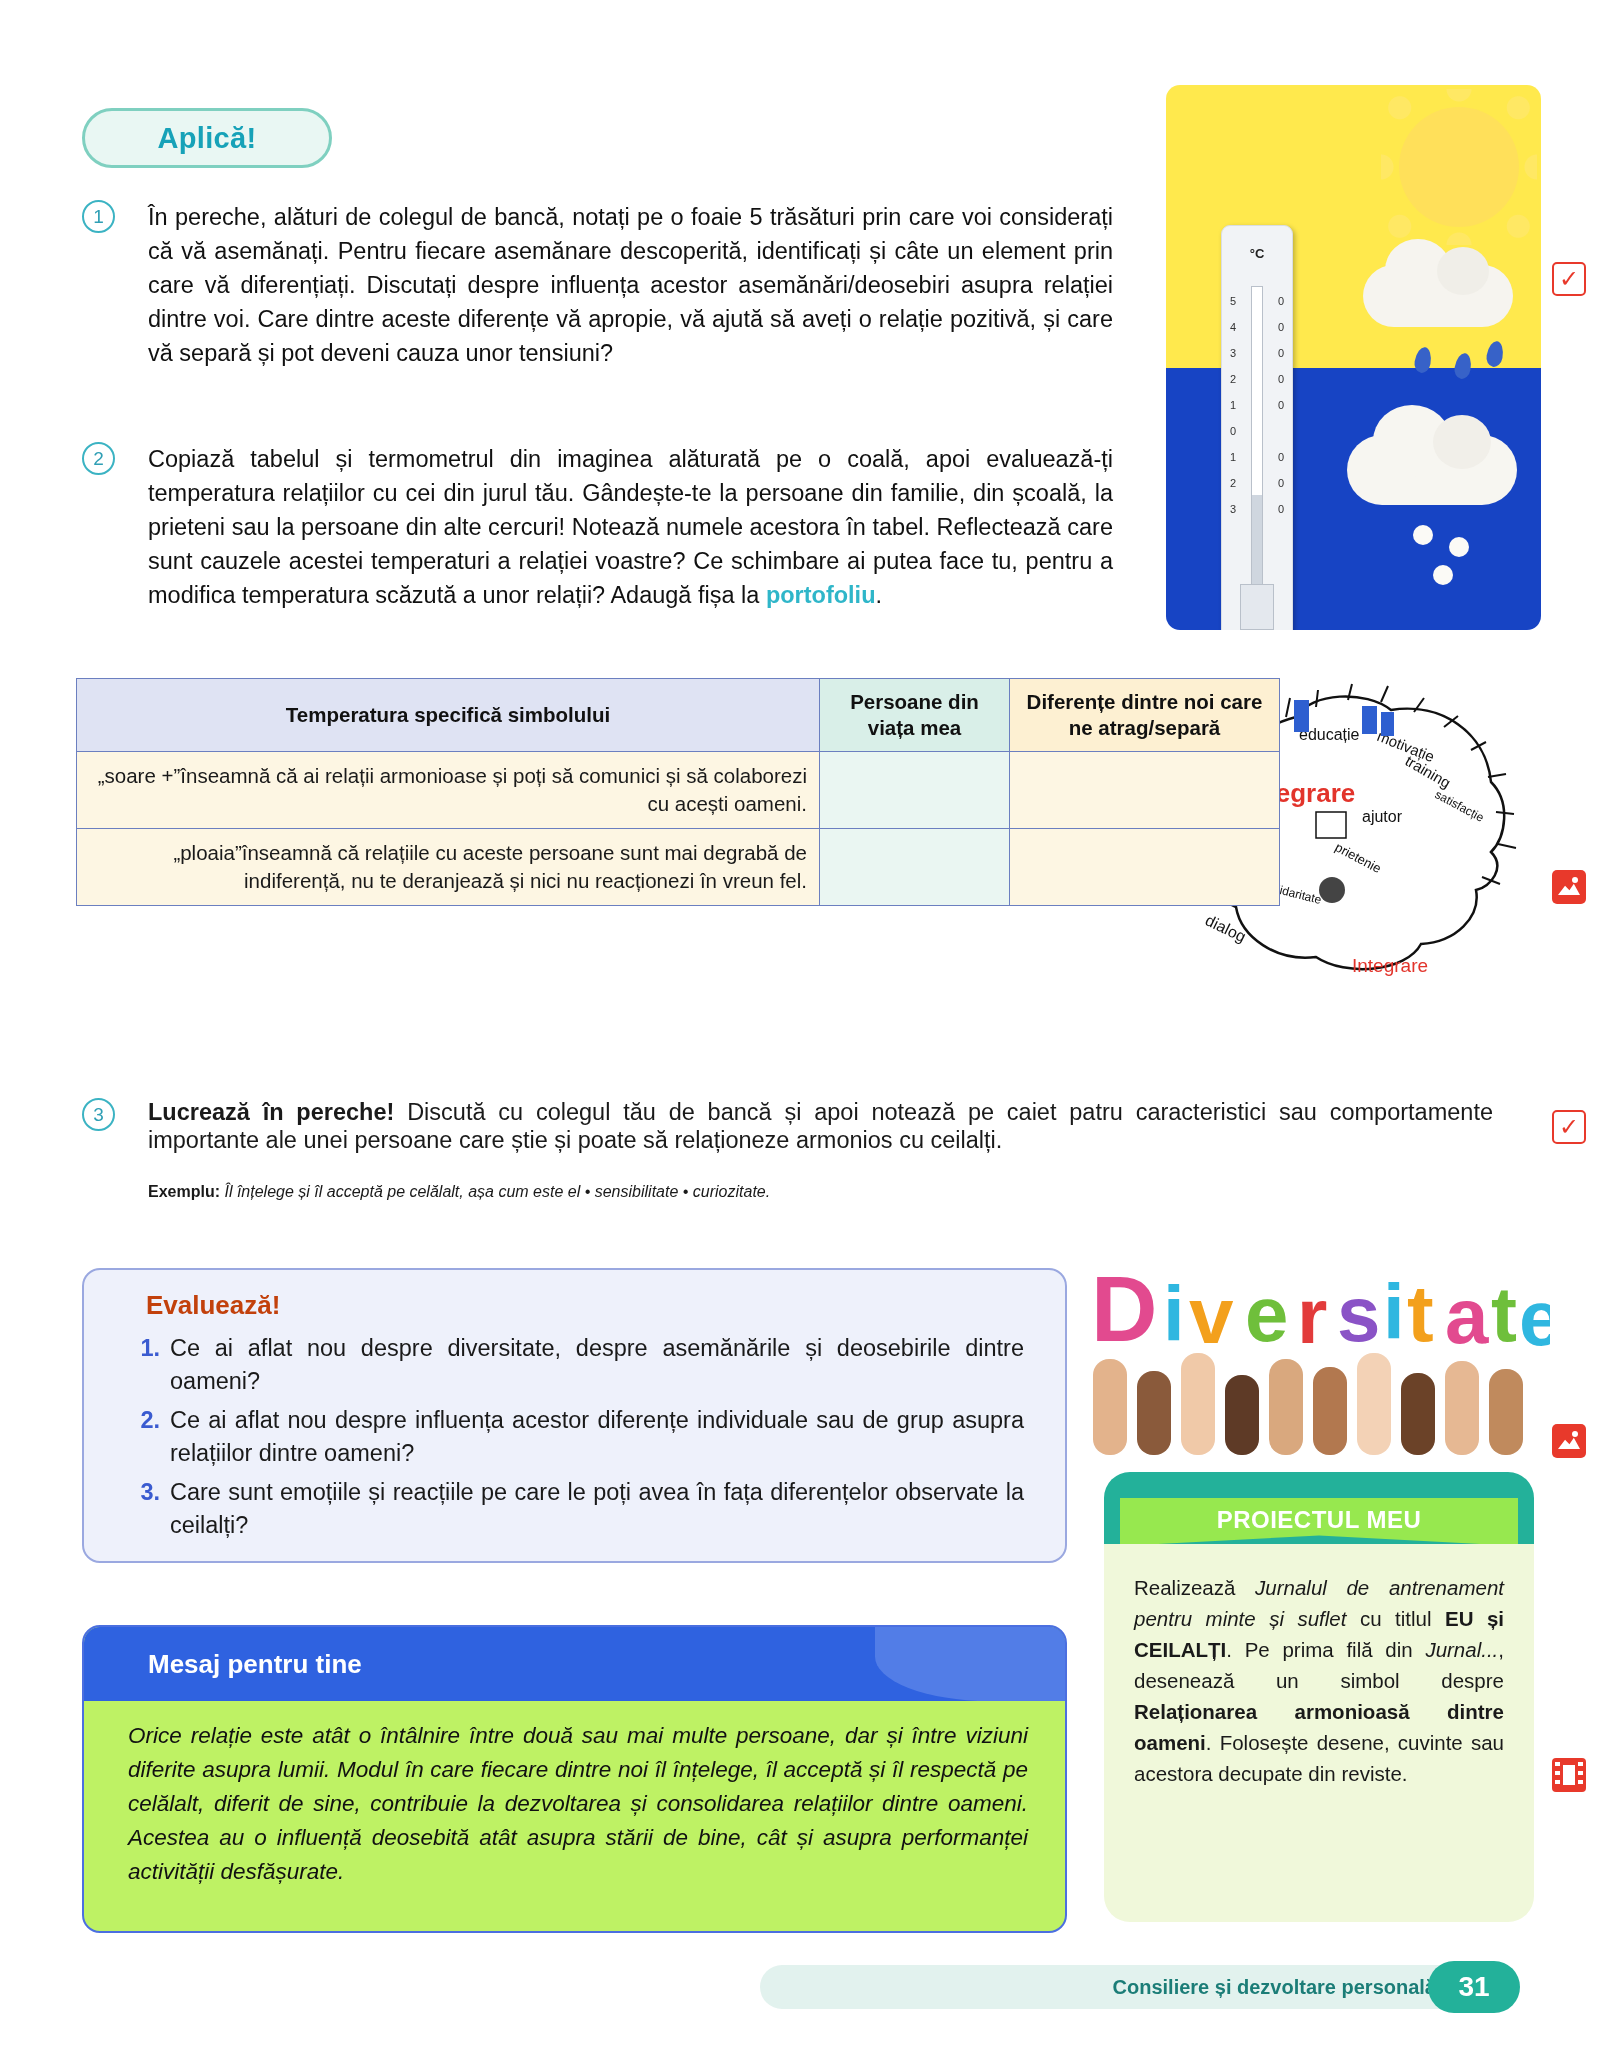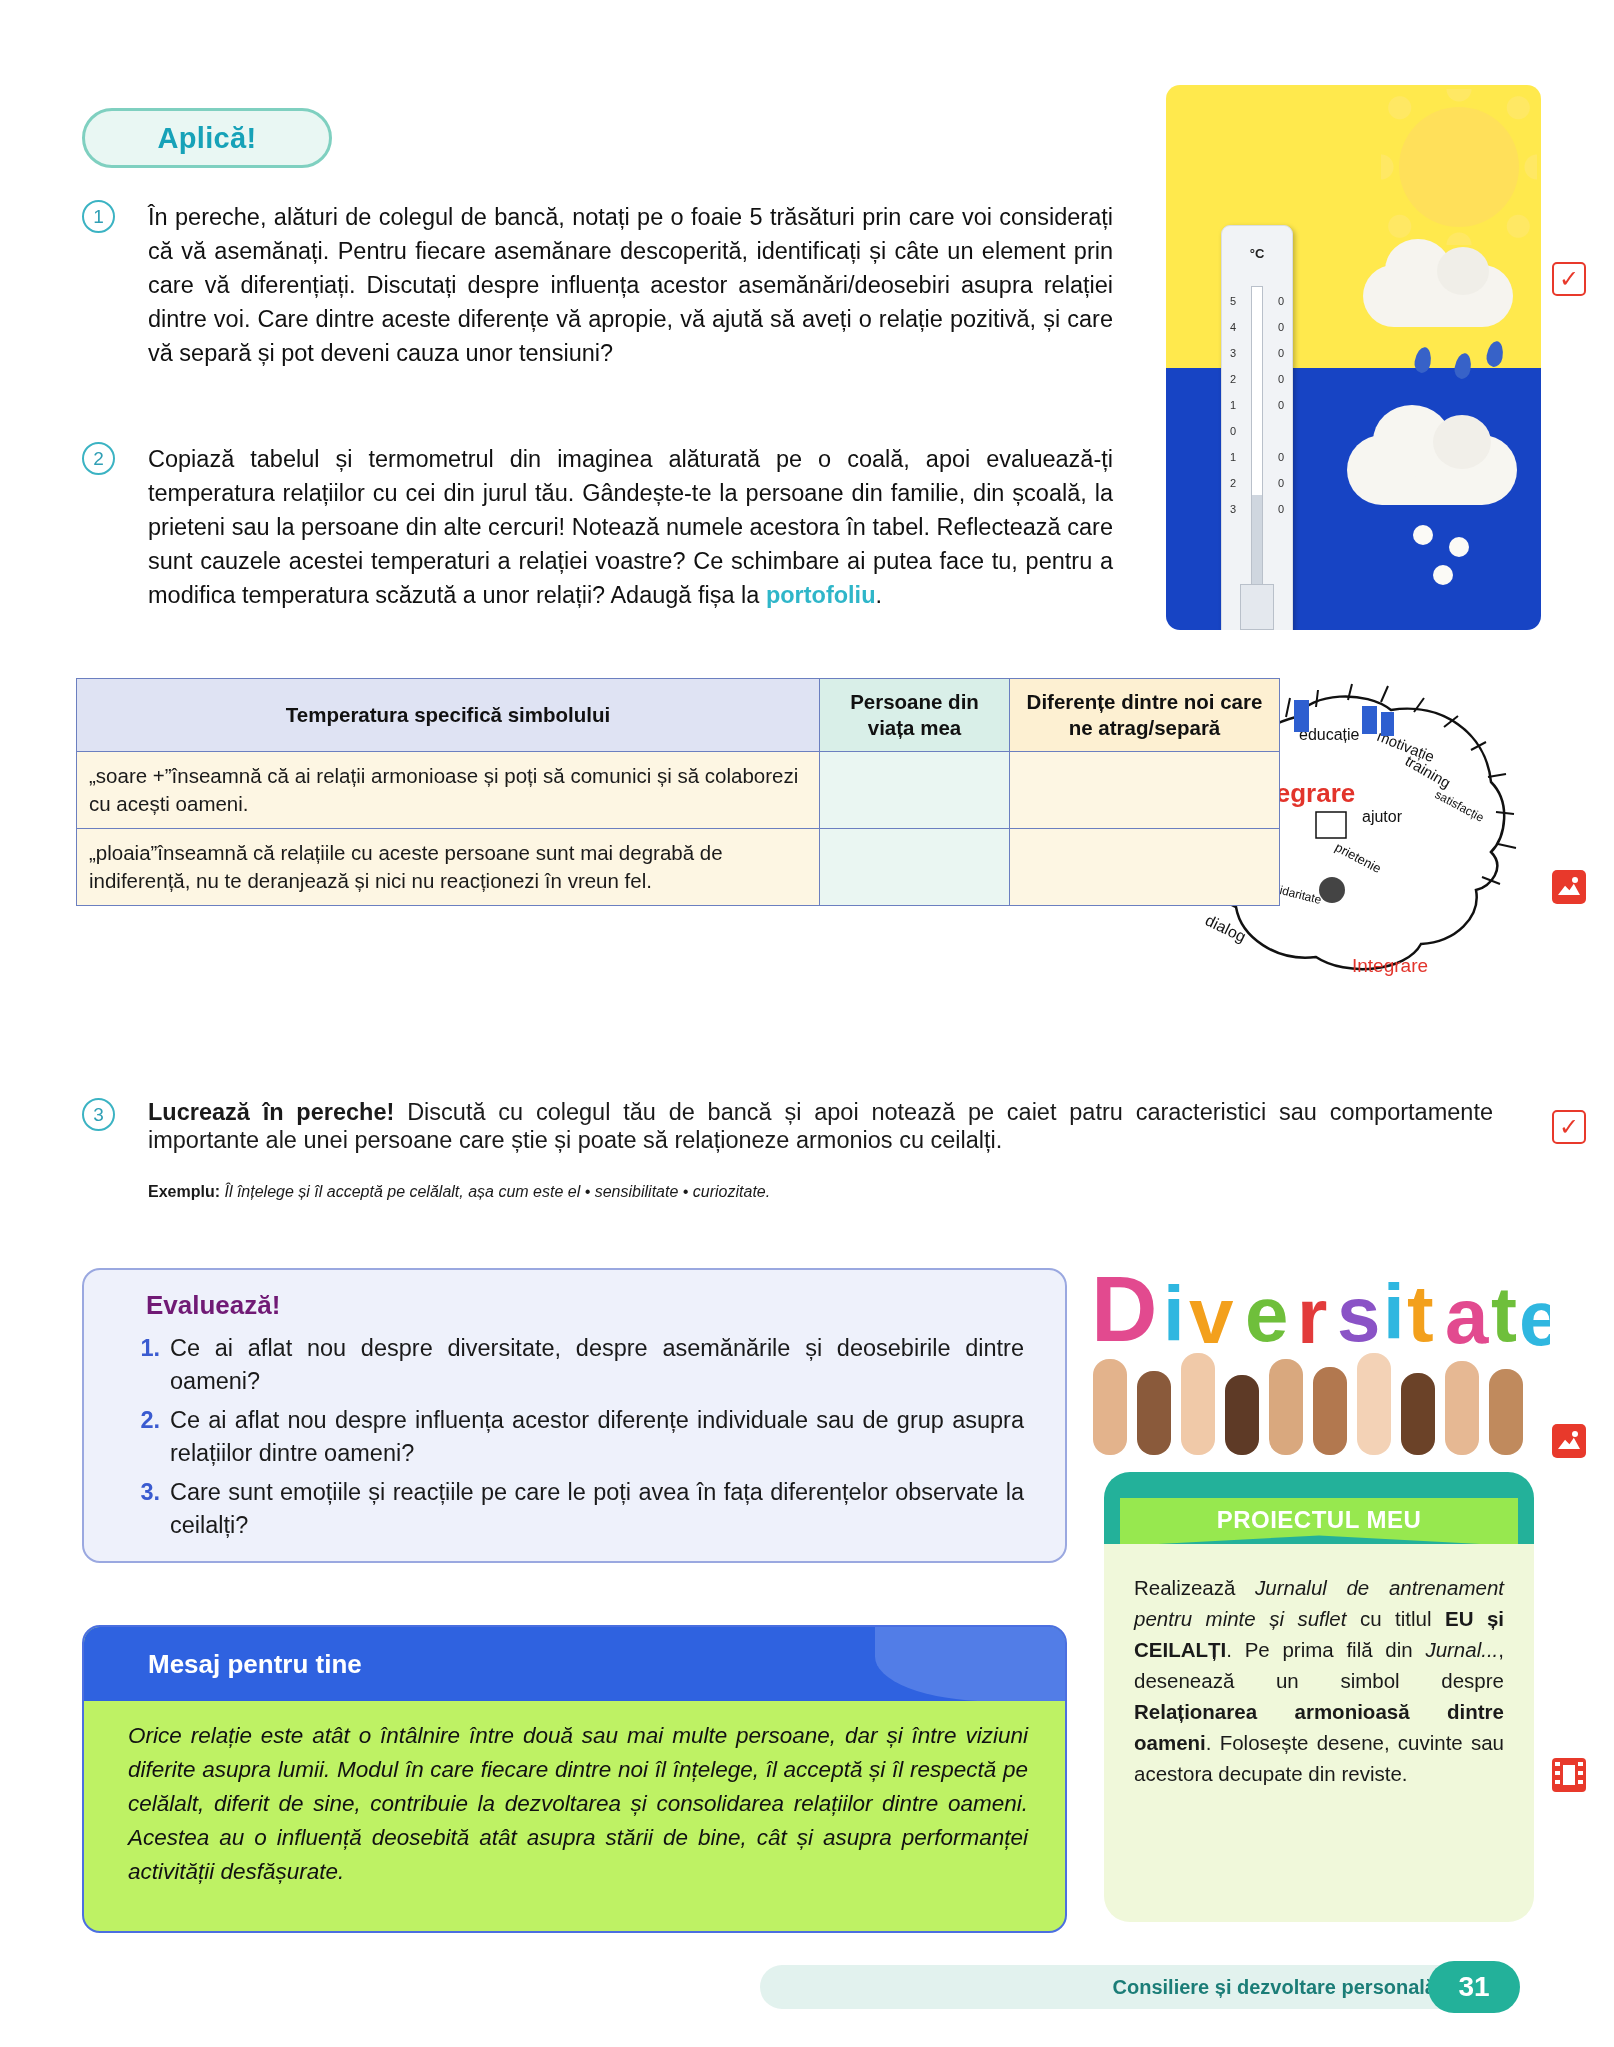--- a/index.html
+++ b/index.html
@@ -133,39 +133,39 @@
   }
   table.tbl th {
     background:#dfe3f3; border:1px solid #6b7fc0; color:#111; font-weight:bold;
     padding:10px 8px; text-align:center; line-height:26px;
   }
   table.tbl th.c2 { background:#d9efe8; }
   table.tbl th.c3 { background:#fdf0d2; }
   table.tbl td {
     border:1px solid #6b7fc0; padding:10px 12px; vertical-align:top; line-height:28px;
   }
-  table.tbl td.desc { background:#fdf6e3; }
+  table.tbl td.desc { background:#fdf6e3;text-align:right; }
   table.tbl td.e2 { background:#eaf6f2; width:190px; }
   table.tbl td.e3 { background:#fdf6e3; width:270px; }
 
   
   .p3-wrap { position:absolute; left:148px; top:1098px; width:1345px; }
   .p3 { font-size:23.5px; line-height:28px; text-align:justify; }
   .p3 b { font-weight:bold; }
   .exemplu { position:absolute; left:148px; top:1183px; width:1345px; font-size:16px; }
   .exemplu b { font-weight:bold; }
   .exemplu i { font-style:italic; }
 
   
   .eval-box {
     position:absolute; left:82px; top:1268px; width:985px; height:295px;
     border:2px solid #9aa8e0; border-radius:18px; background:#eef1fb;
   }
   .eval-title {
-    position:absolute; left:62px; top:20px; font-size:26px; font-weight:bold; color:#701a75;
+    position:absolute; left:62px; top:20px; font-size:26px; font-weight:bold; color:#c2410c;
   }
   .eval-list { position:absolute; left:40px; top:62px; width:900px; }
   .eval-item { display:flex; margin-bottom:6px; font-size:23.5px; line-height:33px; }
   .eval-num { color:#3a5bd0; font-weight:bold; width:36px; text-align:right; margin-right:10px; }
   .eval-text { flex:1; text-align:justify; }
 
   
   .msg-box {
     position:absolute; left:82px; top:1625px; width:985px; height:308px;
     border:2px solid #4b6fe0; border-radius:18px; background:#bef264; overflow:hidden;

